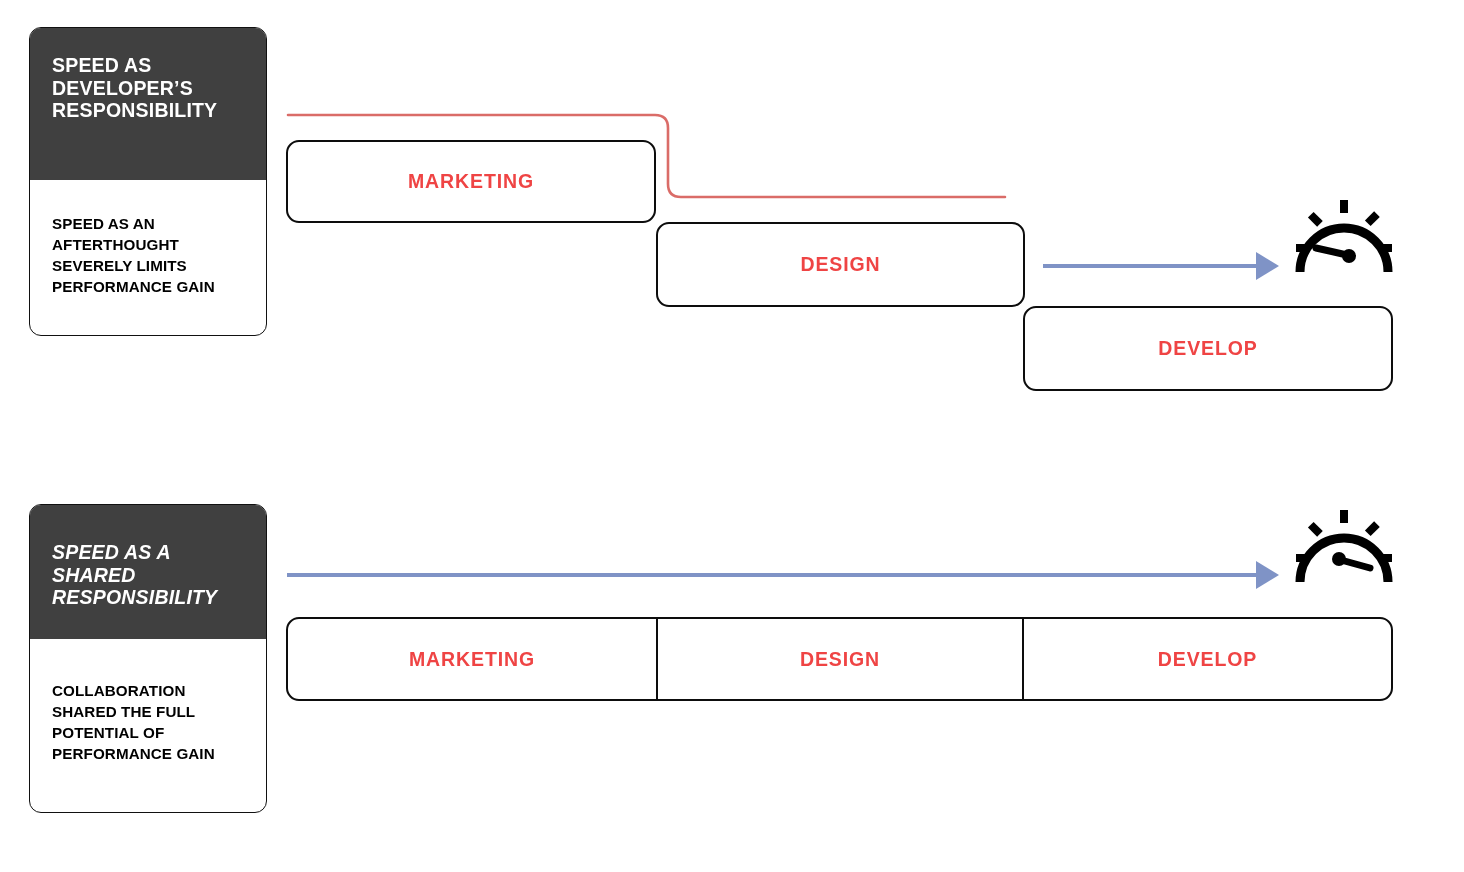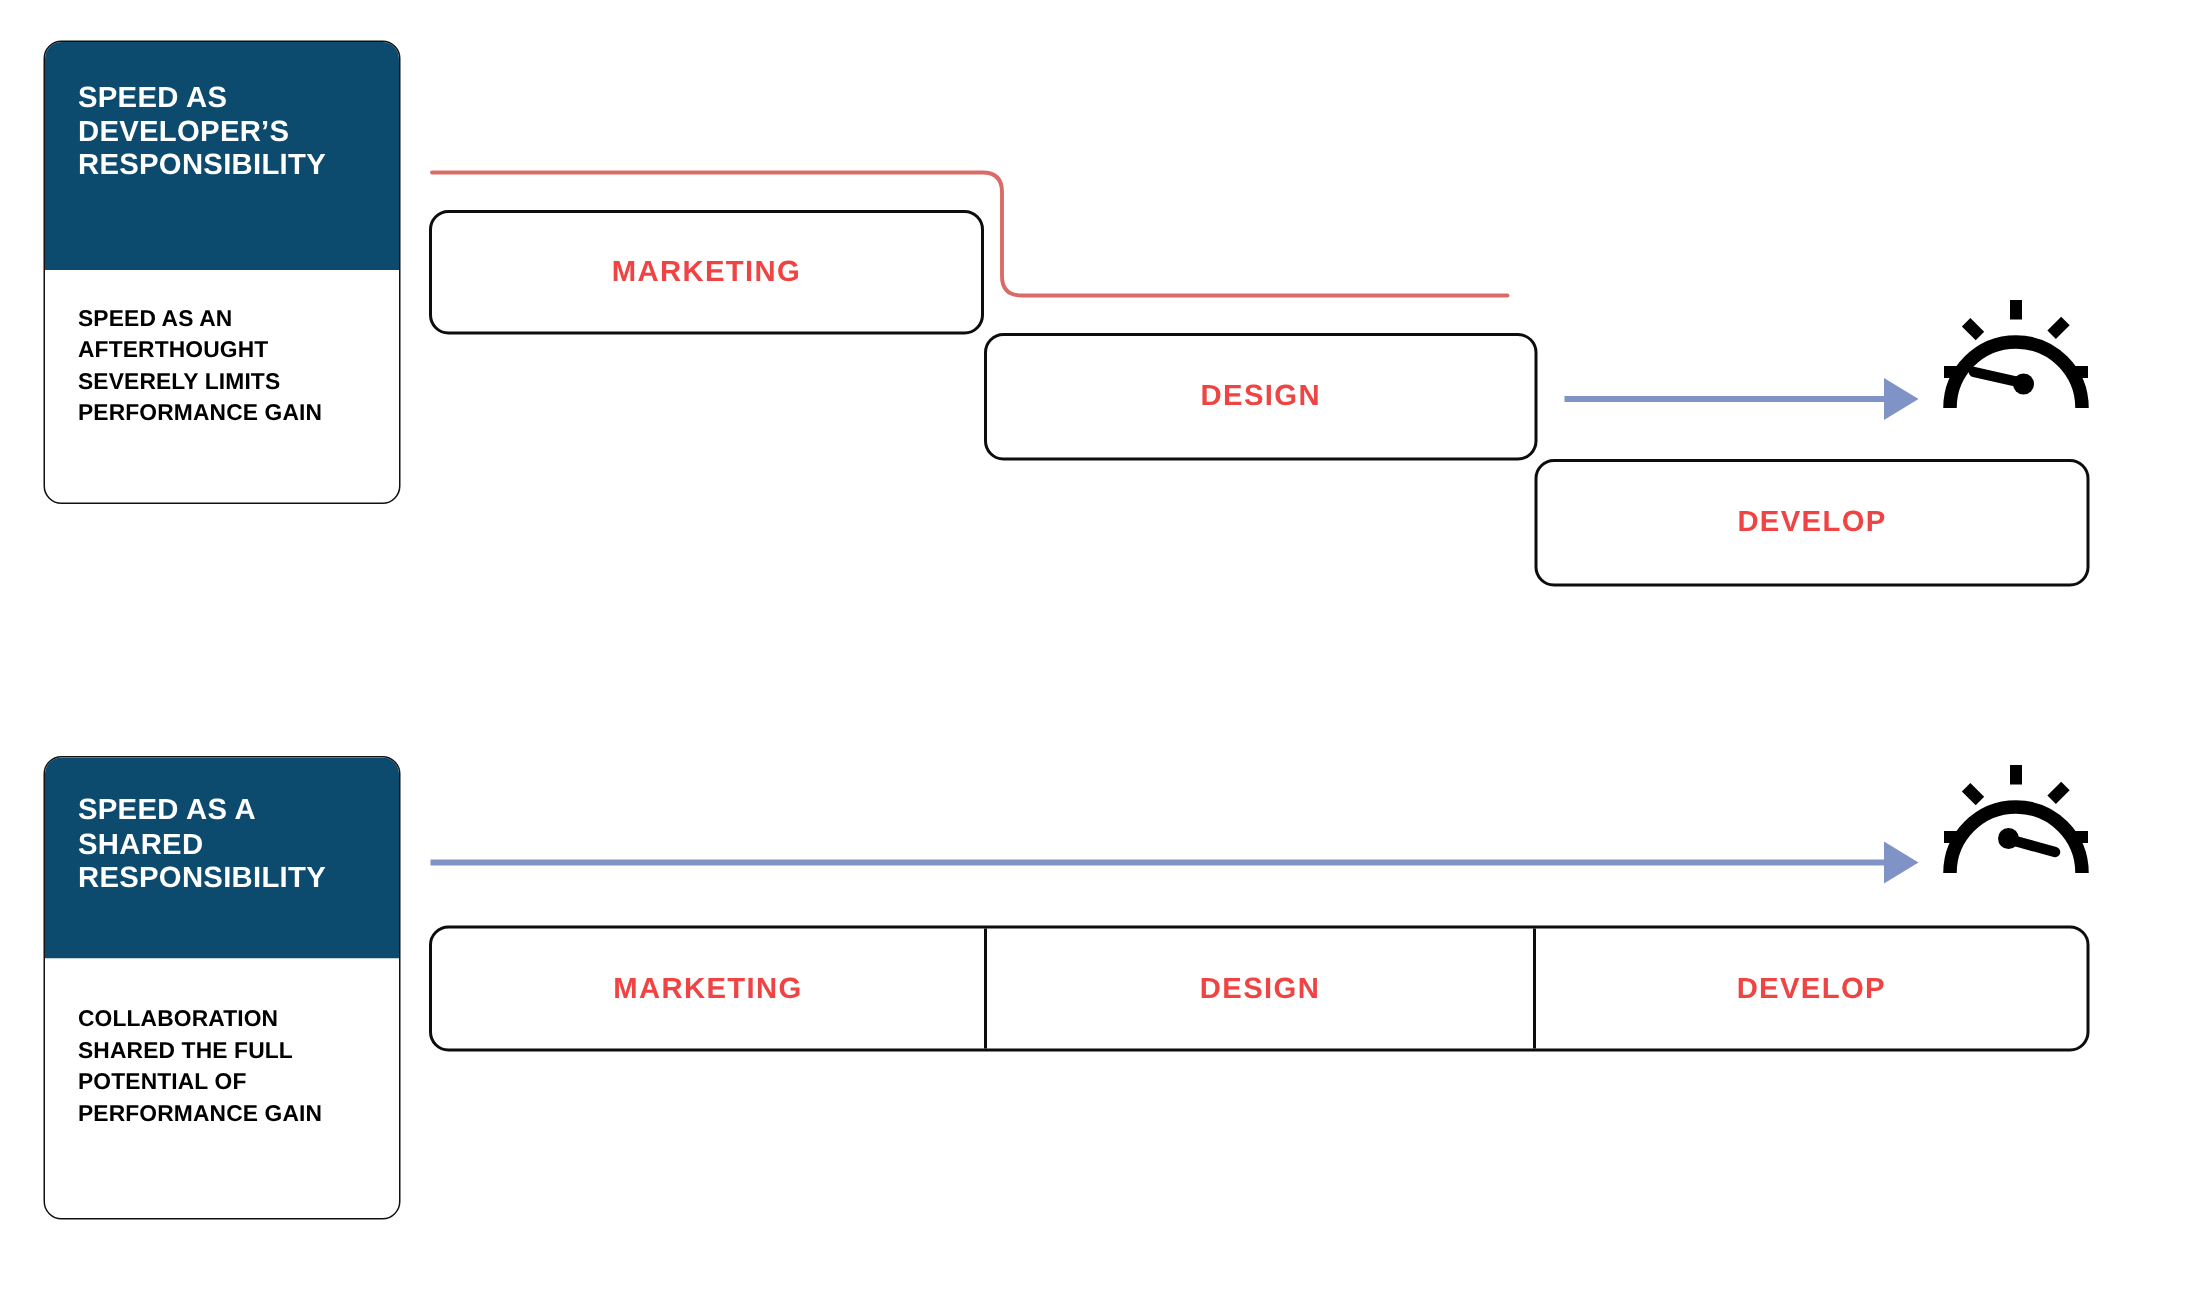--- a/index.html
+++ b/index.html
@@ -24,43 +24,44 @@
   .info-card {
     position: absolute;
     width: 238px;
     box-sizing: border-box;
     border: 1.6px solid #111111;
     border-radius: 12px;
     overflow: hidden;
     background: #ffffff;
   }
   .info-card-header {
-    background: #0c4a6e;
+    background: #404040;
     color: #ffffff;
     box-sizing: border-box;
     padding: 26px 22px 22px 22px;
     font-size: 19.5px;
     font-weight: bold;
     line-height: 1.16;
     letter-spacing: 0.2px;
   }
   .info-card-body {
     background: #ffffff;
     color: #000000;
     box-sizing: border-box;
     padding: 22px 22px 26px 22px;
     font-size: 15.2px;
     font-weight: bold;
     line-height: 1.39;
     letter-spacing: 0.1px;
+    margin-top: 11px;
   }
   .info-card.card-one { left: 29px; top: 27px; height: 309px; }
   .info-card.card-one .info-card-header { height: 152px; }
   .info-card.card-two { left: 29px; top: 504px; height: 309px; }
-  .info-card.card-two .info-card-header { height: 134px; padding-top: 24px; }
+  .info-card.card-two .info-card-header { height: 134px; padding-top: 36px; font-style: italic; }
   .info-card.card-two .info-card-body { padding-top: 30px; }
 
   
   .stage-box {
     position: absolute;
     box-sizing: border-box;
     border: 2.4px solid #0d0d0d;
     border-radius: 13px;
     background: #ffffff;
     display: flex;

